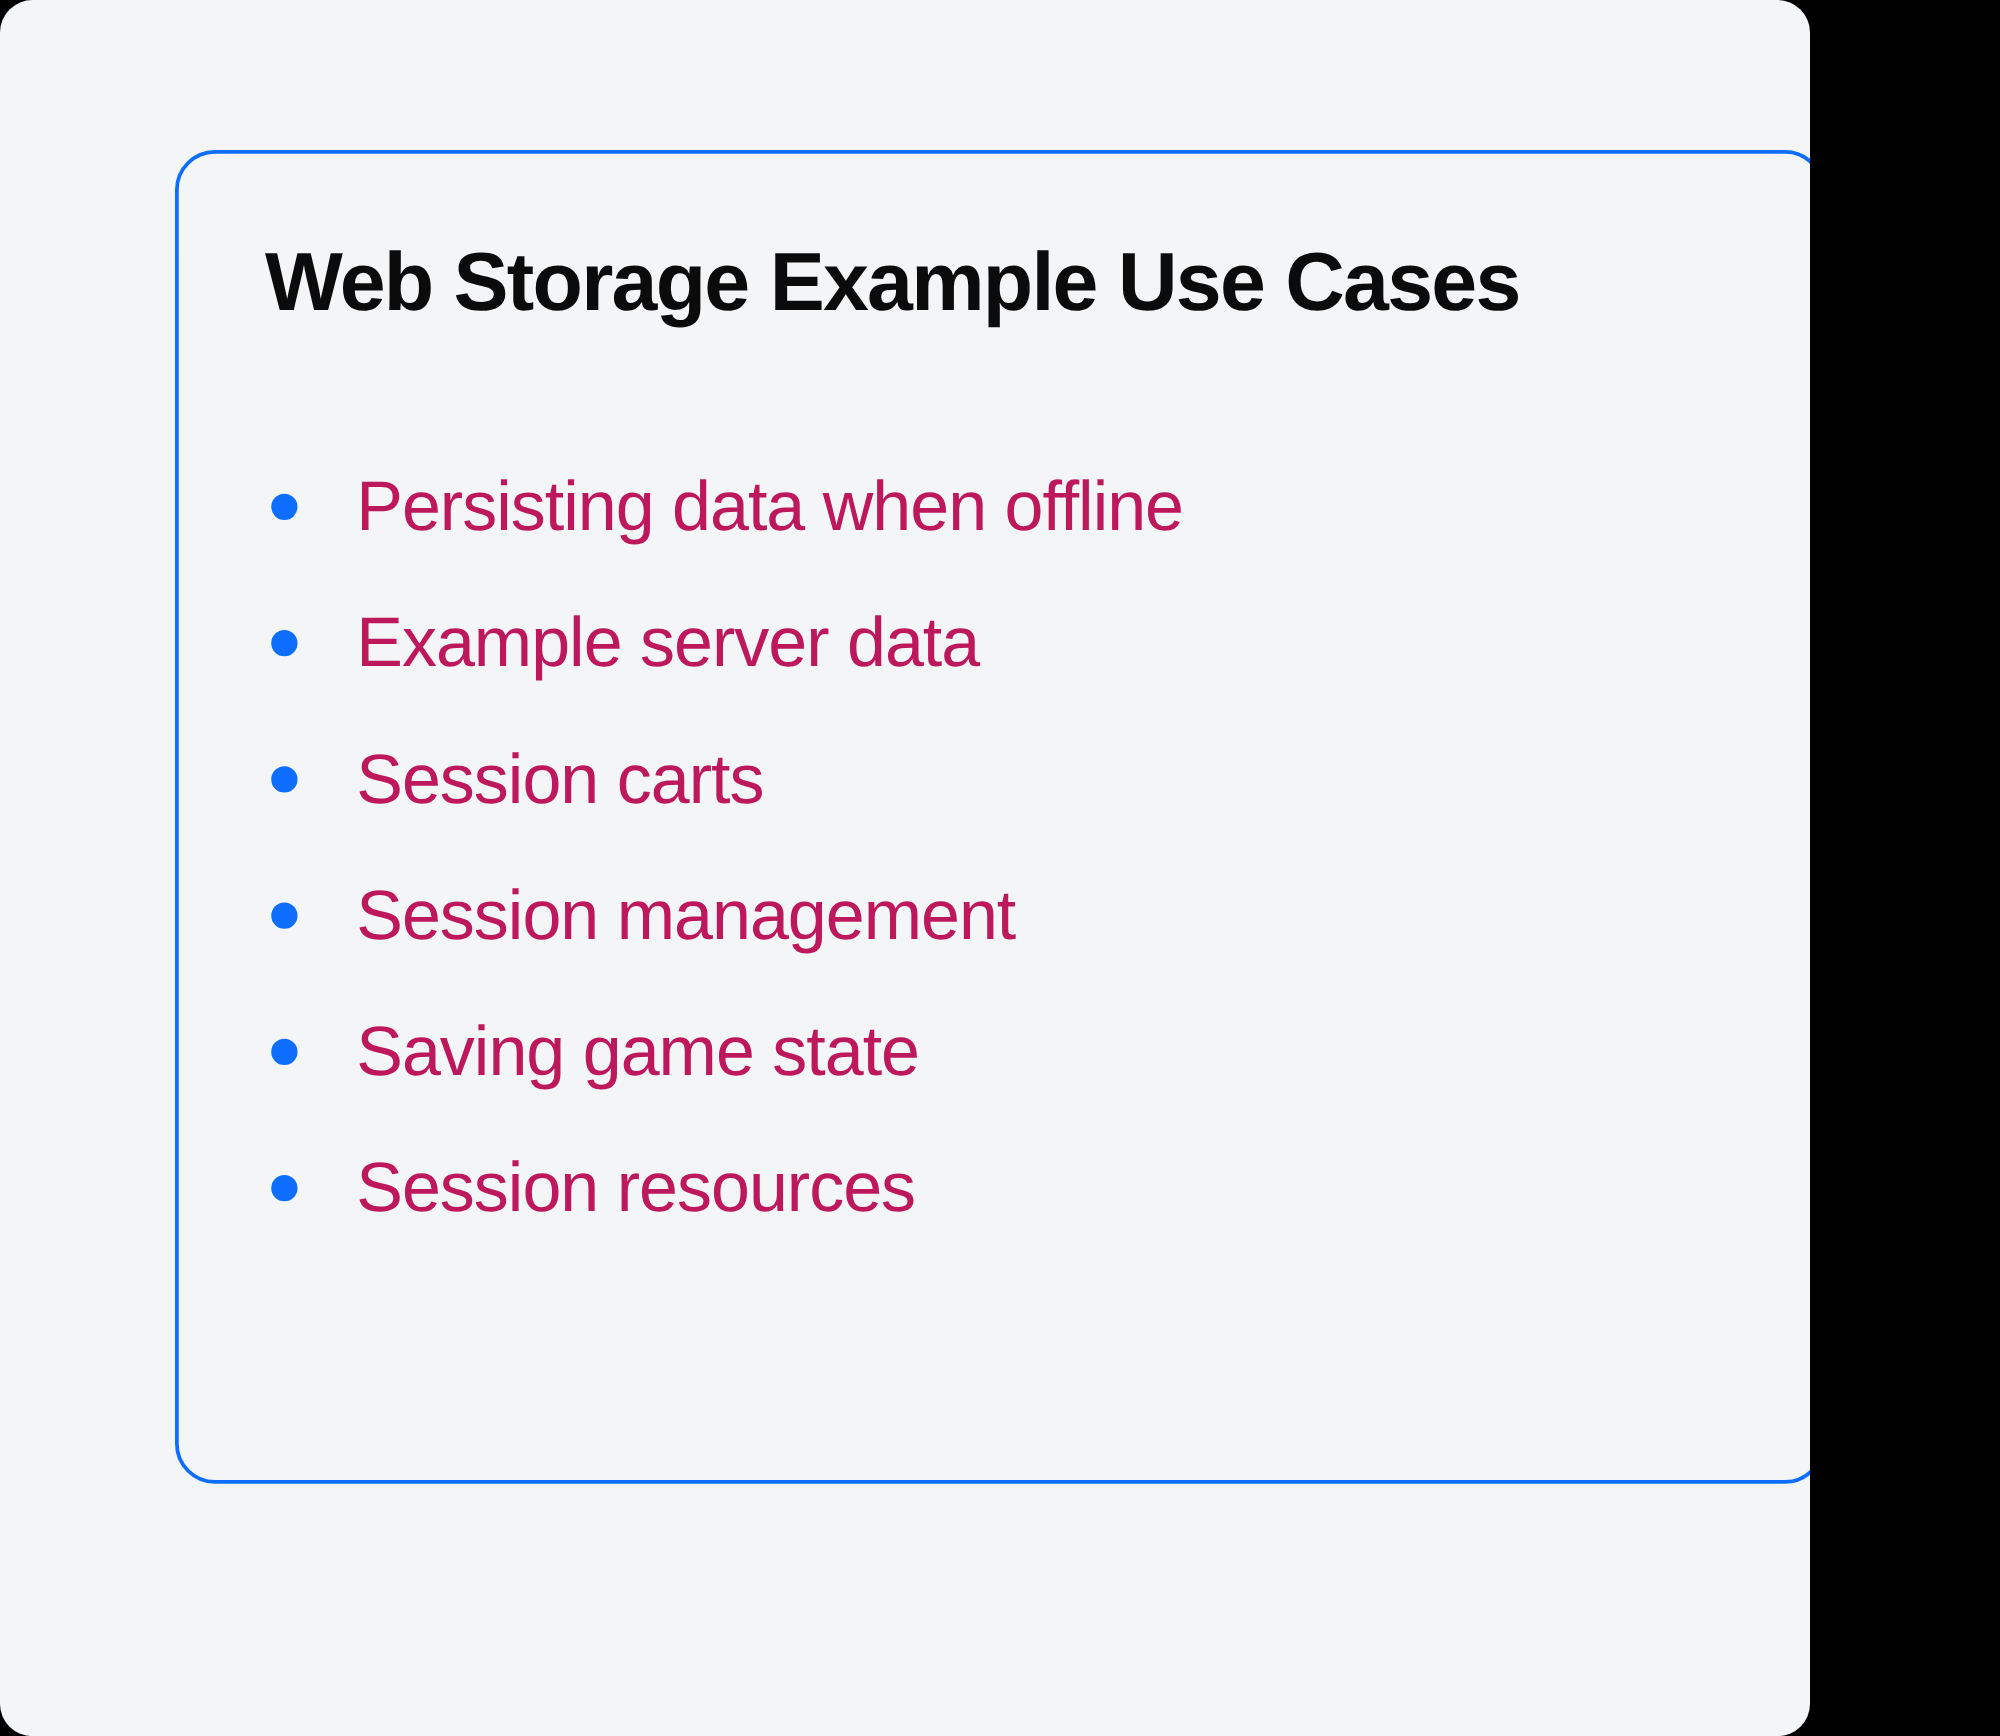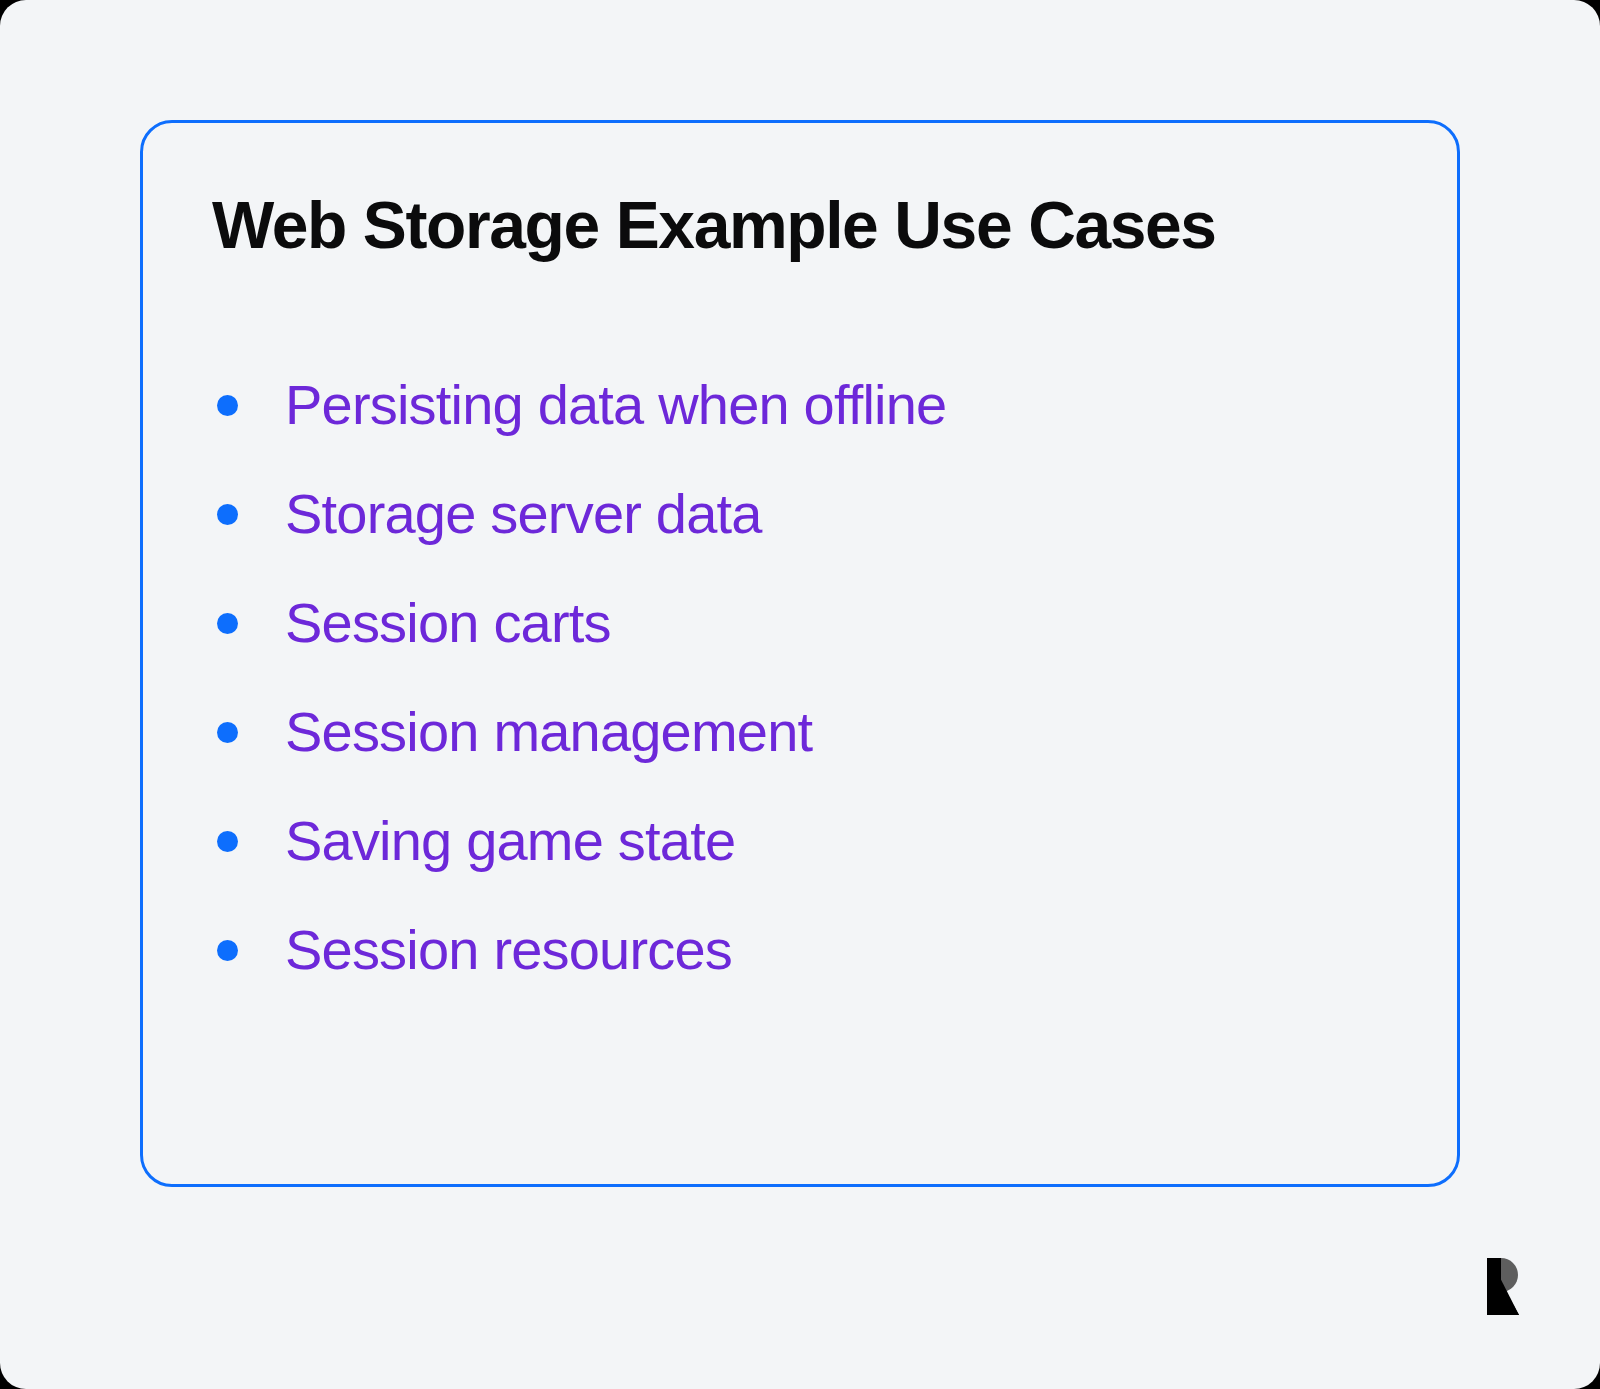--- a/index.html
+++ b/index.html
@@ -13,21 +13,21 @@
     height: 1389px;
     overflow: hidden;
     font-family: "Liberation Sans", sans-serif;
   }
 
   
   #page-surface {
     position: absolute;
     left: 0;
     top: 0;
-    width: 1600px;
+    width: 1448px;
     height: 1389px;
     background: #f3f5f7;
     border-radius: 26px;
     box-sizing: border-box;
     overflow: hidden;
   }
 
   
   #use-case-card {
     position: absolute;
@@ -82,21 +82,21 @@
     margin-top: -10px;
     border-radius: 50%;
     background: #0d6efd;
   }
 
   .use-case-label {
     font-size: 56px;
     font-weight: 400;
     line-height: 1.1;
     letter-spacing: -0.8px;
-    color: #6d28d9;
+    color: #be185d;
     white-space: nowrap;
     font-family: "Liberation Sans", sans-serif;
   }
 
   
   #brand-logo {
     position: absolute;
     left: 1479px;
     top: 1258px;
     width: 44px;
@@ -115,21 +115,21 @@
 
     <ul id="use-case-list">
 
       <li class="use-case-item">
         <span class="bullet-dot"></span>
         <span class="use-case-label">Persisting data when offline</span>
       </li>
 
       <li class="use-case-item">
         <span class="bullet-dot"></span>
-        <span class="use-case-label">Storage server data</span>
+        <span class="use-case-label">Example server data</span>
       </li>
 
 
       <li class="use-case-item">
         <span class="bullet-dot"></span>
         <span class="use-case-label">Session carts</span>
       </li>
 
       <li class="use-case-item">
         <span class="bullet-dot"></span>

